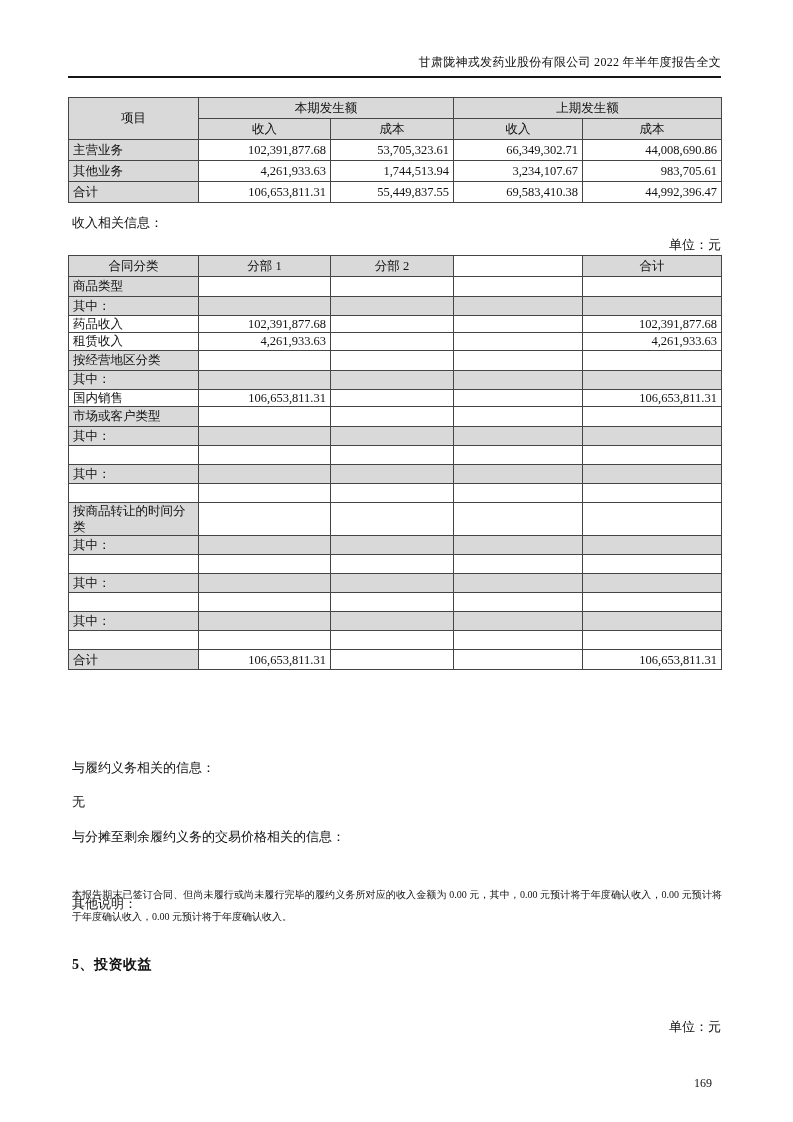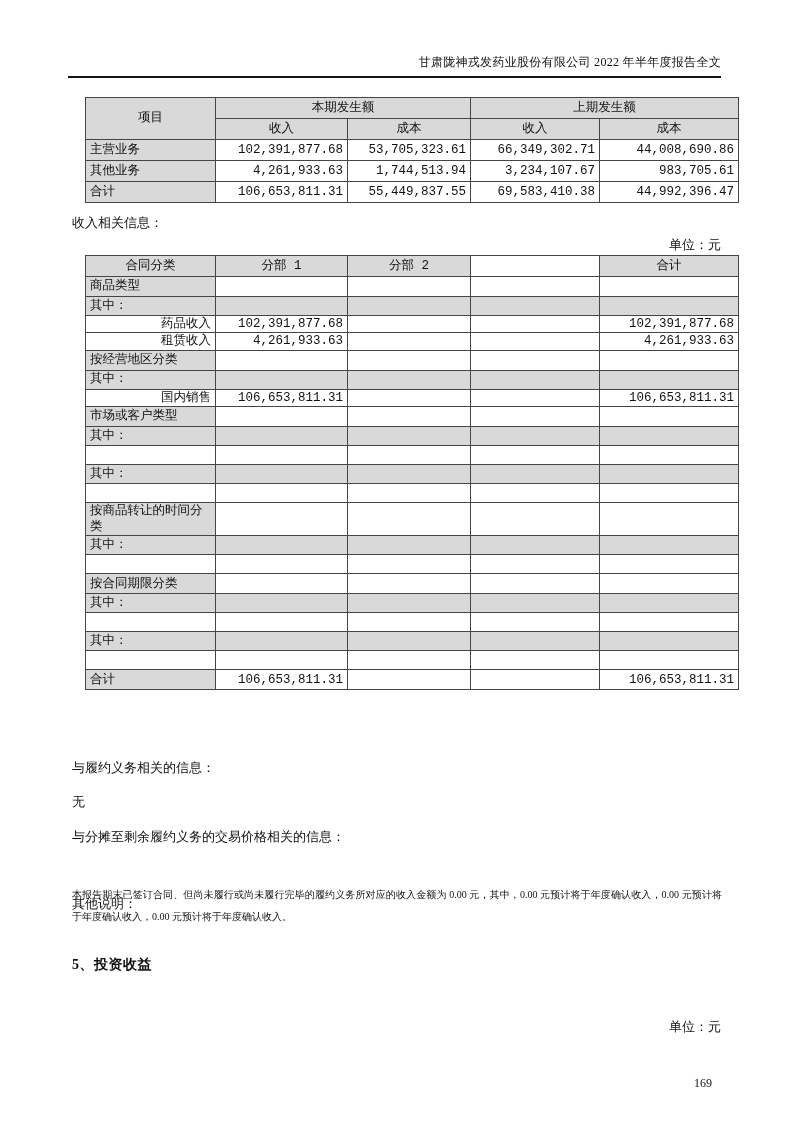--- a/index.html
+++ b/index.html
@@ -12,25 +12,24 @@
     color:#111;
     overflow:hidden;
   }
   .abs{position:absolute;text-align:right;}
   .content{left:68px;width:653px;}
   .right{}
   .header-title{top:54px;font-size:12px;letter-spacing:0.3px;}
   .header-rule{top:76px;border-top:2px solid #161616;height:0;}
 
   table.doc{
-    position:absolute;left:85px;width:653px;
+    position:absolute;left:68px;width:653px;
     border-collapse:collapse;table-layout:fixed;
     font-size:12.5px;
     border:1.5px solid #2b2b2b;
-    font-family:Liberation Mono, monospace;
   }
   table.doc td{
     border:1px solid #454545;
     padding:0 4px;
     vertical-align:middle;
     overflow:hidden;
     word-break:break-all;
     line-height:1.3;
   }
   td.hd{background:#d9d9d9;text-align:center;}
@@ -38,21 +37,21 @@
   td.shade{background:#d9d9d9;}
   td.lbl{text-align:left;padding-left:5px;}
   td.num{text-align:right;padding-right:7px;}
   td.indent{padding-left:19px;}
 
   tr.rh-hd1 td{height:20px;}
   tr.rh-hd2 td{height:20px;}
   tr.rh-row td{height:20px;}
   tr.rh-cat td{height:19px;}
   tr.rh-sub td{height:18px;}
-  tr.rh-data td{height:16px;text-align:right;}
+  tr.rh-data td{height:16px;}
   tr.rh-empty td{height:18px;}
   tr.rh-tall td{height:32px;}
   tr.rh-total td{height:19px;}
 
   .txt{font-size:13px;line-height:16px;}
   .para{
     top:884px;width:650px;
     font-size:10px;line-height:21.5px;
     text-align:justify;
   }
@@ -236,27 +235,20 @@
           <td class="shade"></td>
           <td class="shade"></td>
         </tr>
         <tr class="rh-empty">
           <td class="lbl"></td>
           <td class=""></td>
           <td class=""></td>
           <td class=""></td>
           <td class=""></td>
         </tr>
-        <tr class="rh-cat">
-          <td class="lbl shade">按合同期限分类</td>
-          <td class=""></td>
-          <td class=""></td>
-          <td class=""></td>
-          <td class=""></td>
-        </tr>
         <tr class="rh-sub">
           <td class="lbl shade indent">其中：</td>
           <td class="shade"></td>
           <td class="shade"></td>
           <td class="shade"></td>
           <td class="shade"></td>
         </tr>
         <tr class="rh-empty">
           <td class="lbl"></td>
           <td class=""></td>

